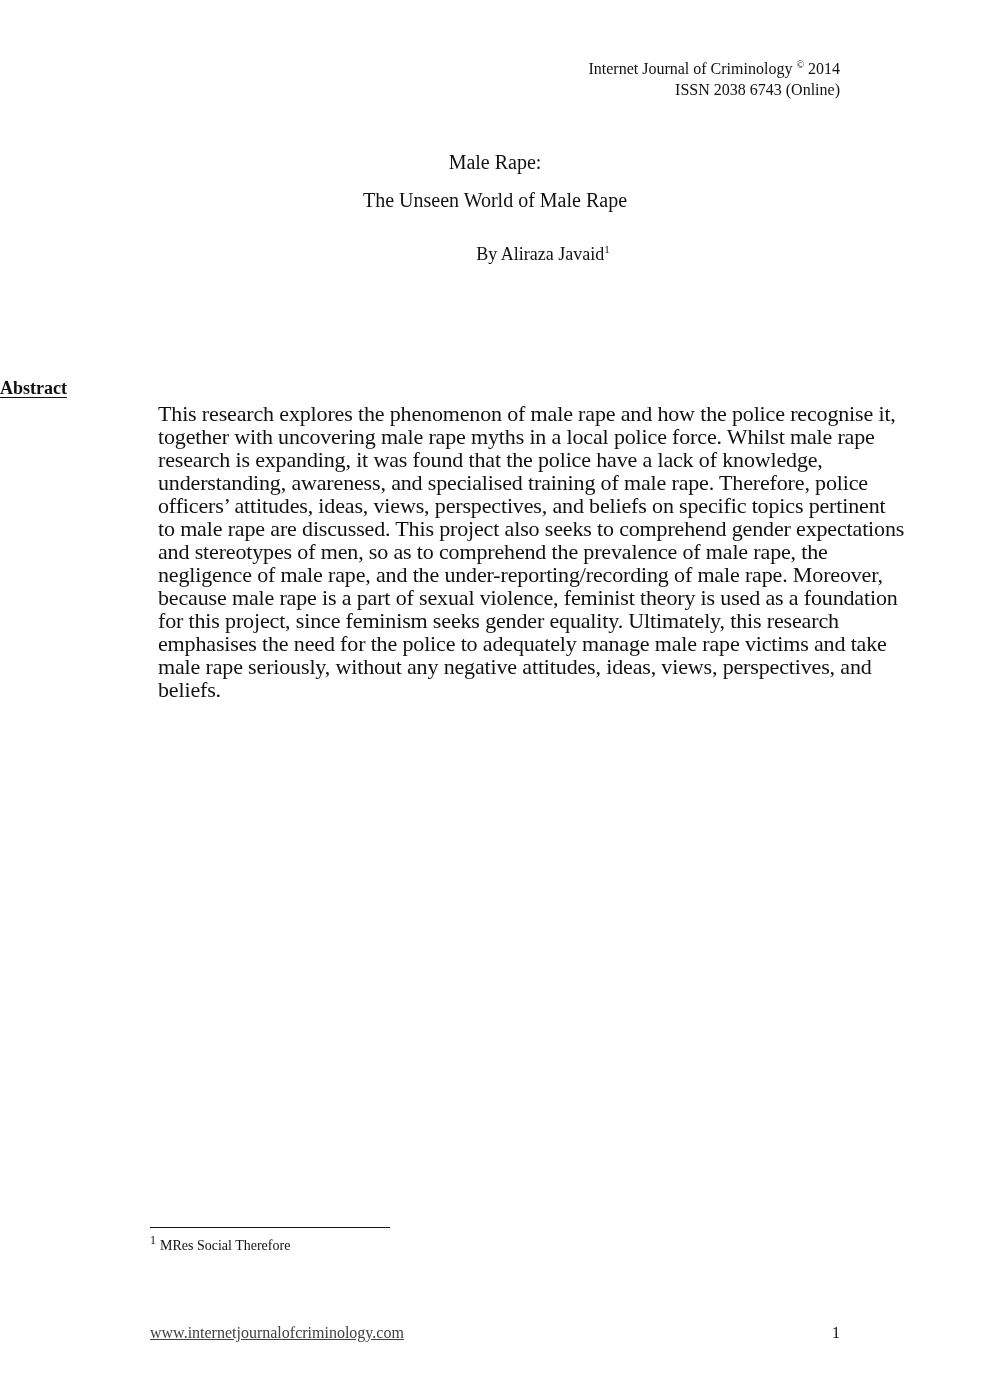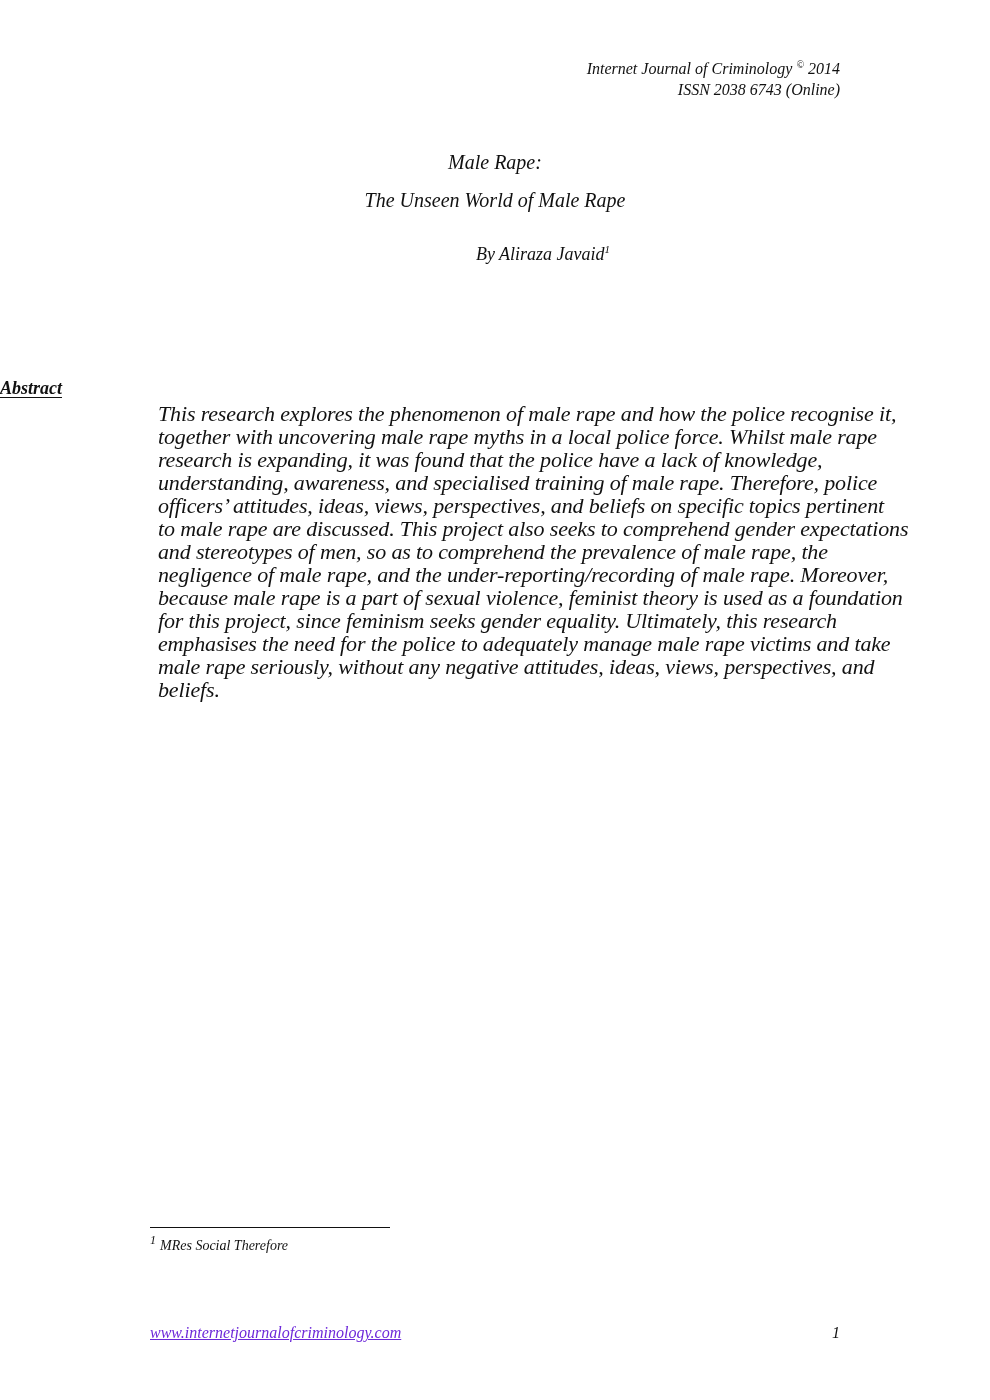--- a/index.html
+++ b/index.html
@@ -13,21 +13,20 @@
       position: relative;
       font-family: "Liberation Serif", "DejaVu Serif", serif;
       color: #111111;
       overflow: hidden;
     }
     .page {
       position: absolute;
       left: 0; top: 0;
       width: 990px; height: 1144px;
       background: #ffffff;
-      font-style: italic;
     }
     .running-header {
       position: absolute;
       right: 150px;
       top: 58px;
       text-align: right;
       font-size: 16px;
       line-height: 21px;
     }
     .running-header sup {
@@ -114,21 +113,21 @@
     }
     .page-footer {
       position: absolute;
       left: 150px;
       top: 1323px;
       width: 690px;
       font-size: 16px;
       line-height: 20px;
     }
     .footer-link {
-      color: #6d28d9;
+      color: #404040;
       text-decoration: underline;
       cursor: pointer;
     }
     .page-number {
       position: absolute;
       right: 0;
       top: 0;
     }
   </style>
 </head>

